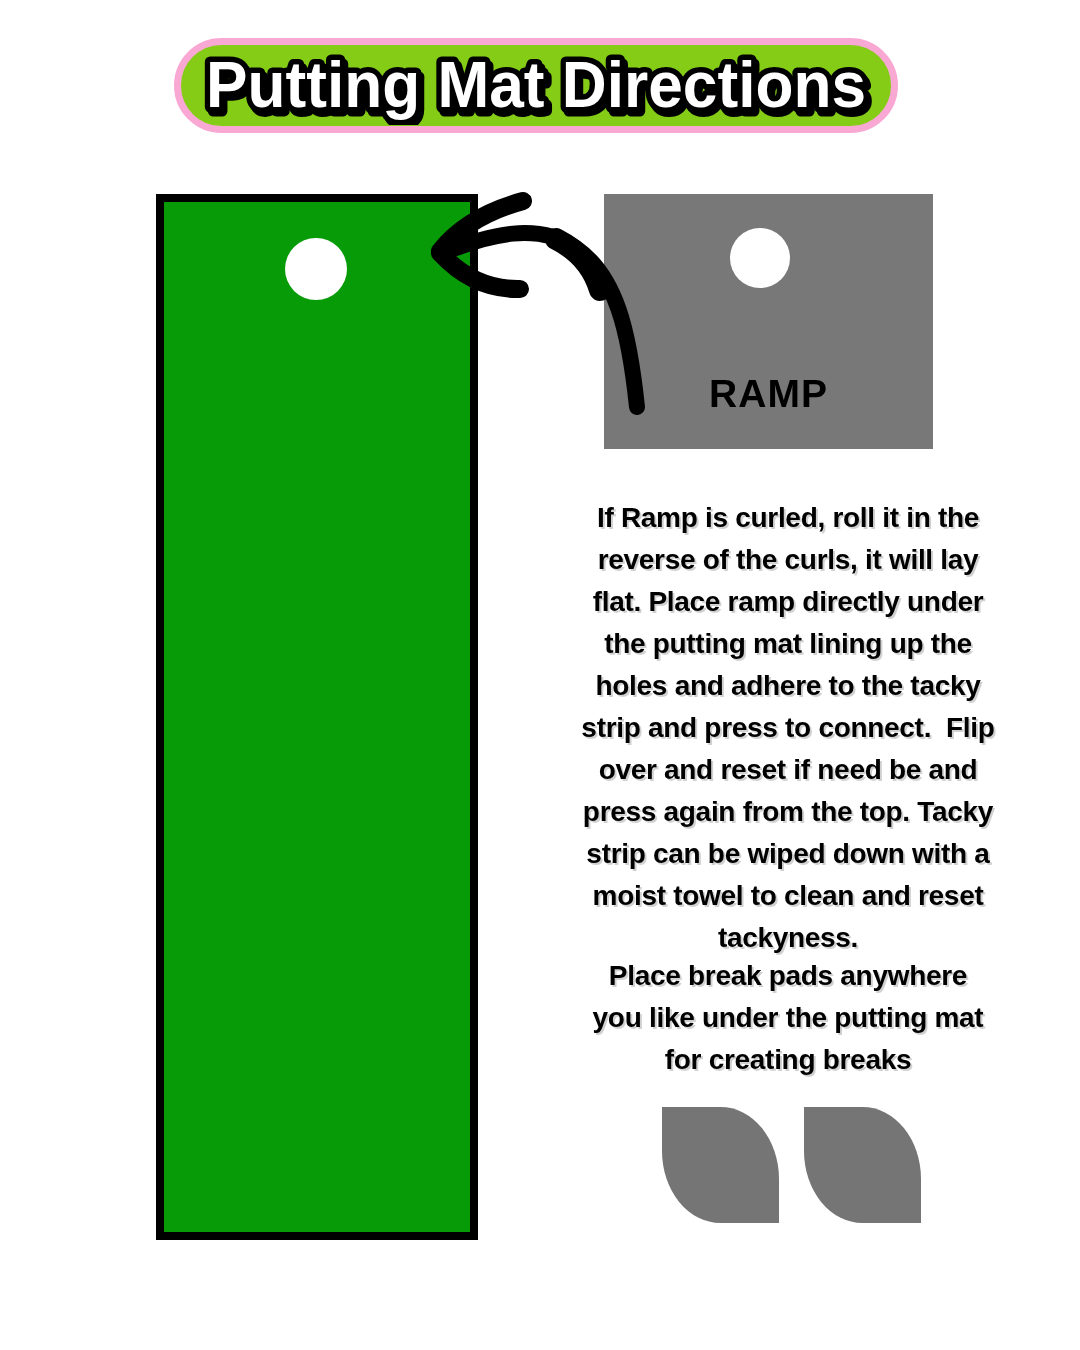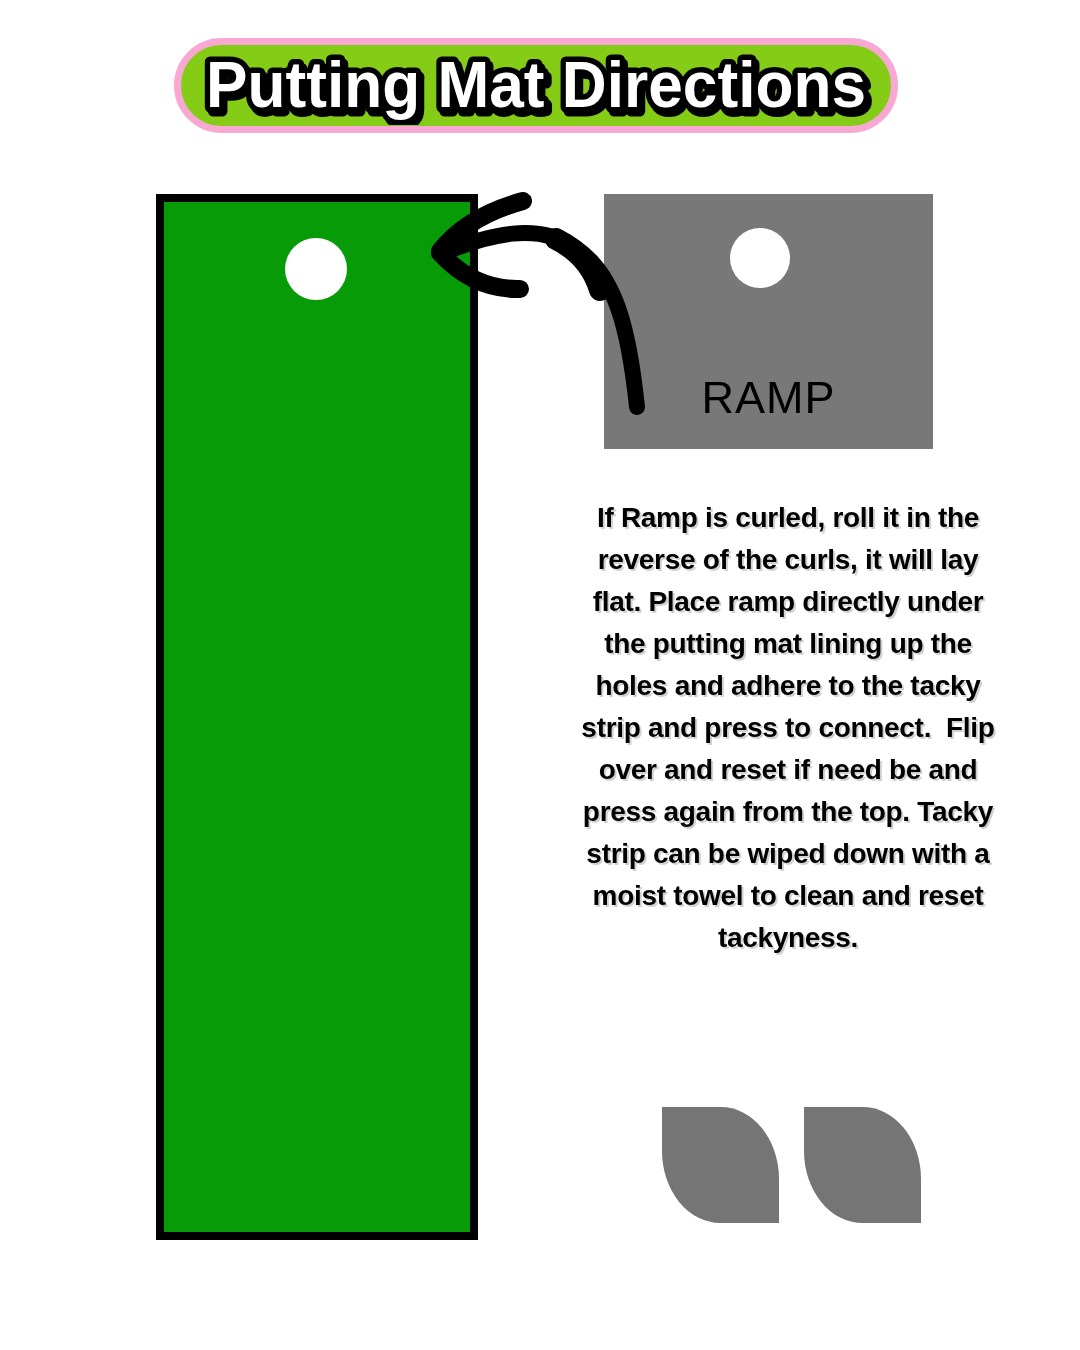--- a/index.html
+++ b/index.html
@@ -75,22 +75,22 @@
     height: 60px;
     border-radius: 50%;
     background: #ffffff;
   }
   .ramp-label {
     position: absolute;
     left: 0;
     top: 178px;
     width: 100%;
     text-align: center;
-    font-size: 45px;
-    font-weight: normal;
+    font-size: 39px;
+    font-weight: bold;
     color: #000000;
     letter-spacing: 1px;
   }
 
   
   .arrow-overlay {
     position: absolute;
     left: 0;
     top: 0;
     width: 1080px;
@@ -163,17 +163,20 @@
 flat. Place ramp directly under
 the putting mat lining up the
 holes and adhere to the tacky
 strip and press to connect.  Flip
 over and reset if need be and
 press again from the top. Tacky
 strip can be wiped down with a
 moist towel to clean and reset
 tackyness.</div>
 
+  <div class="instructions para2">Place break pads anywhere
+you like under the putting mat
+for creating breaks</div>
 
   <div class="break-pad pad1"></div>
   <div class="break-pad pad2"></div>
 
 </div>
 
 </body></html>

